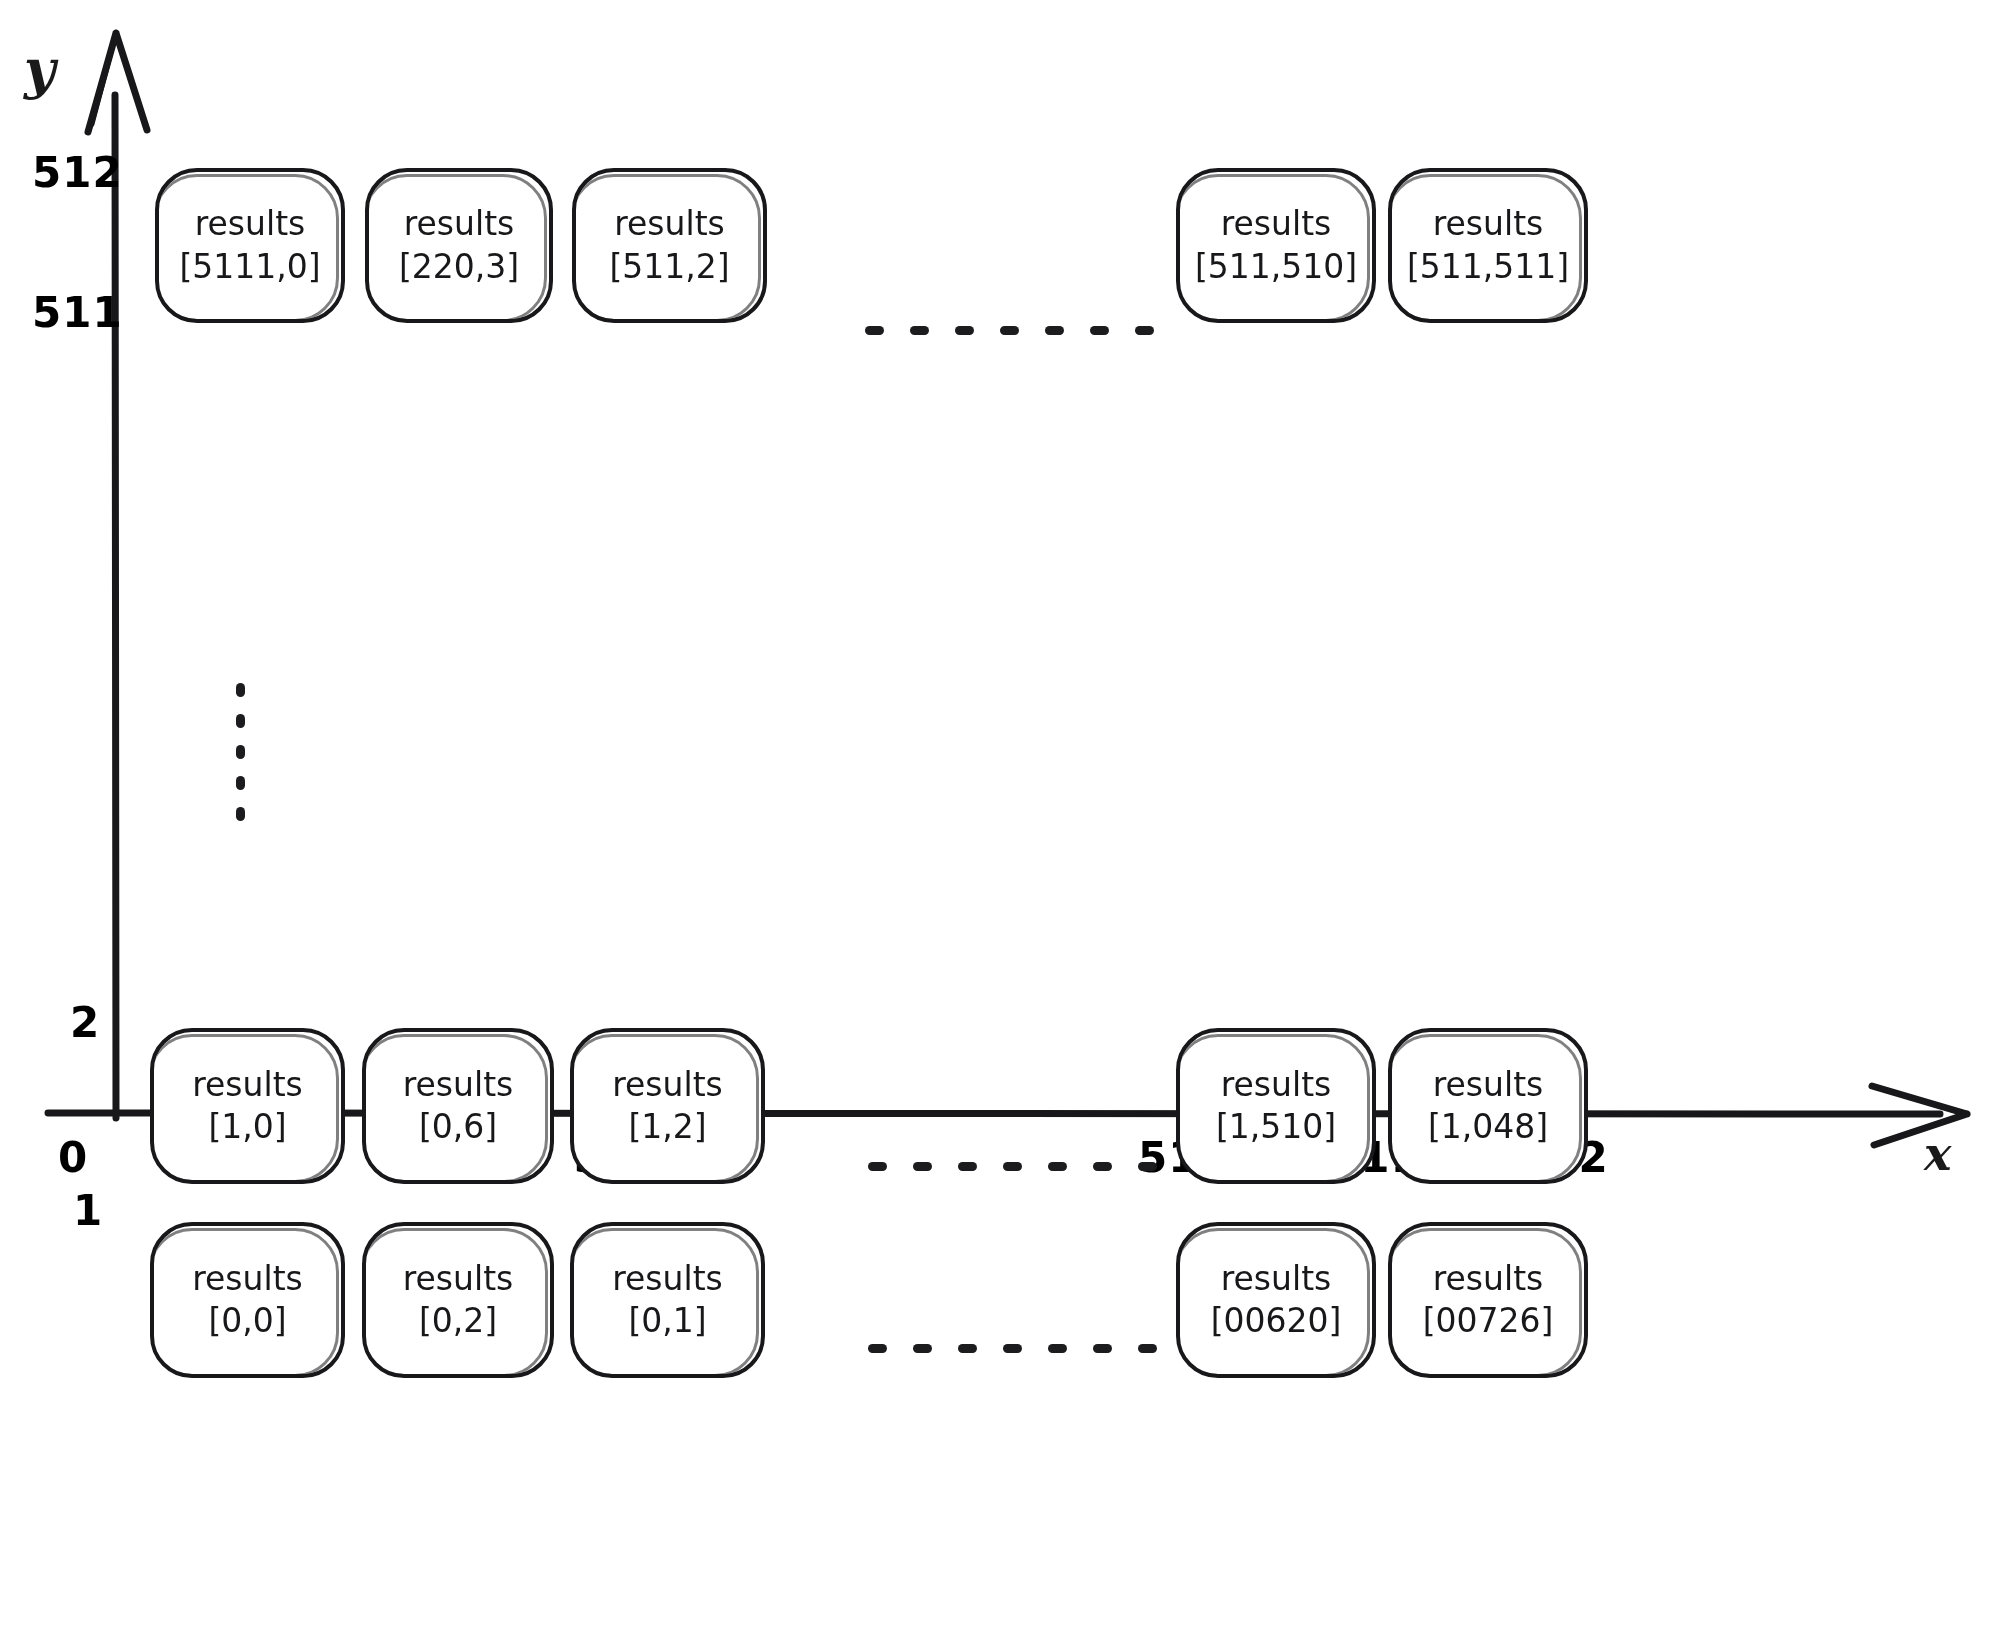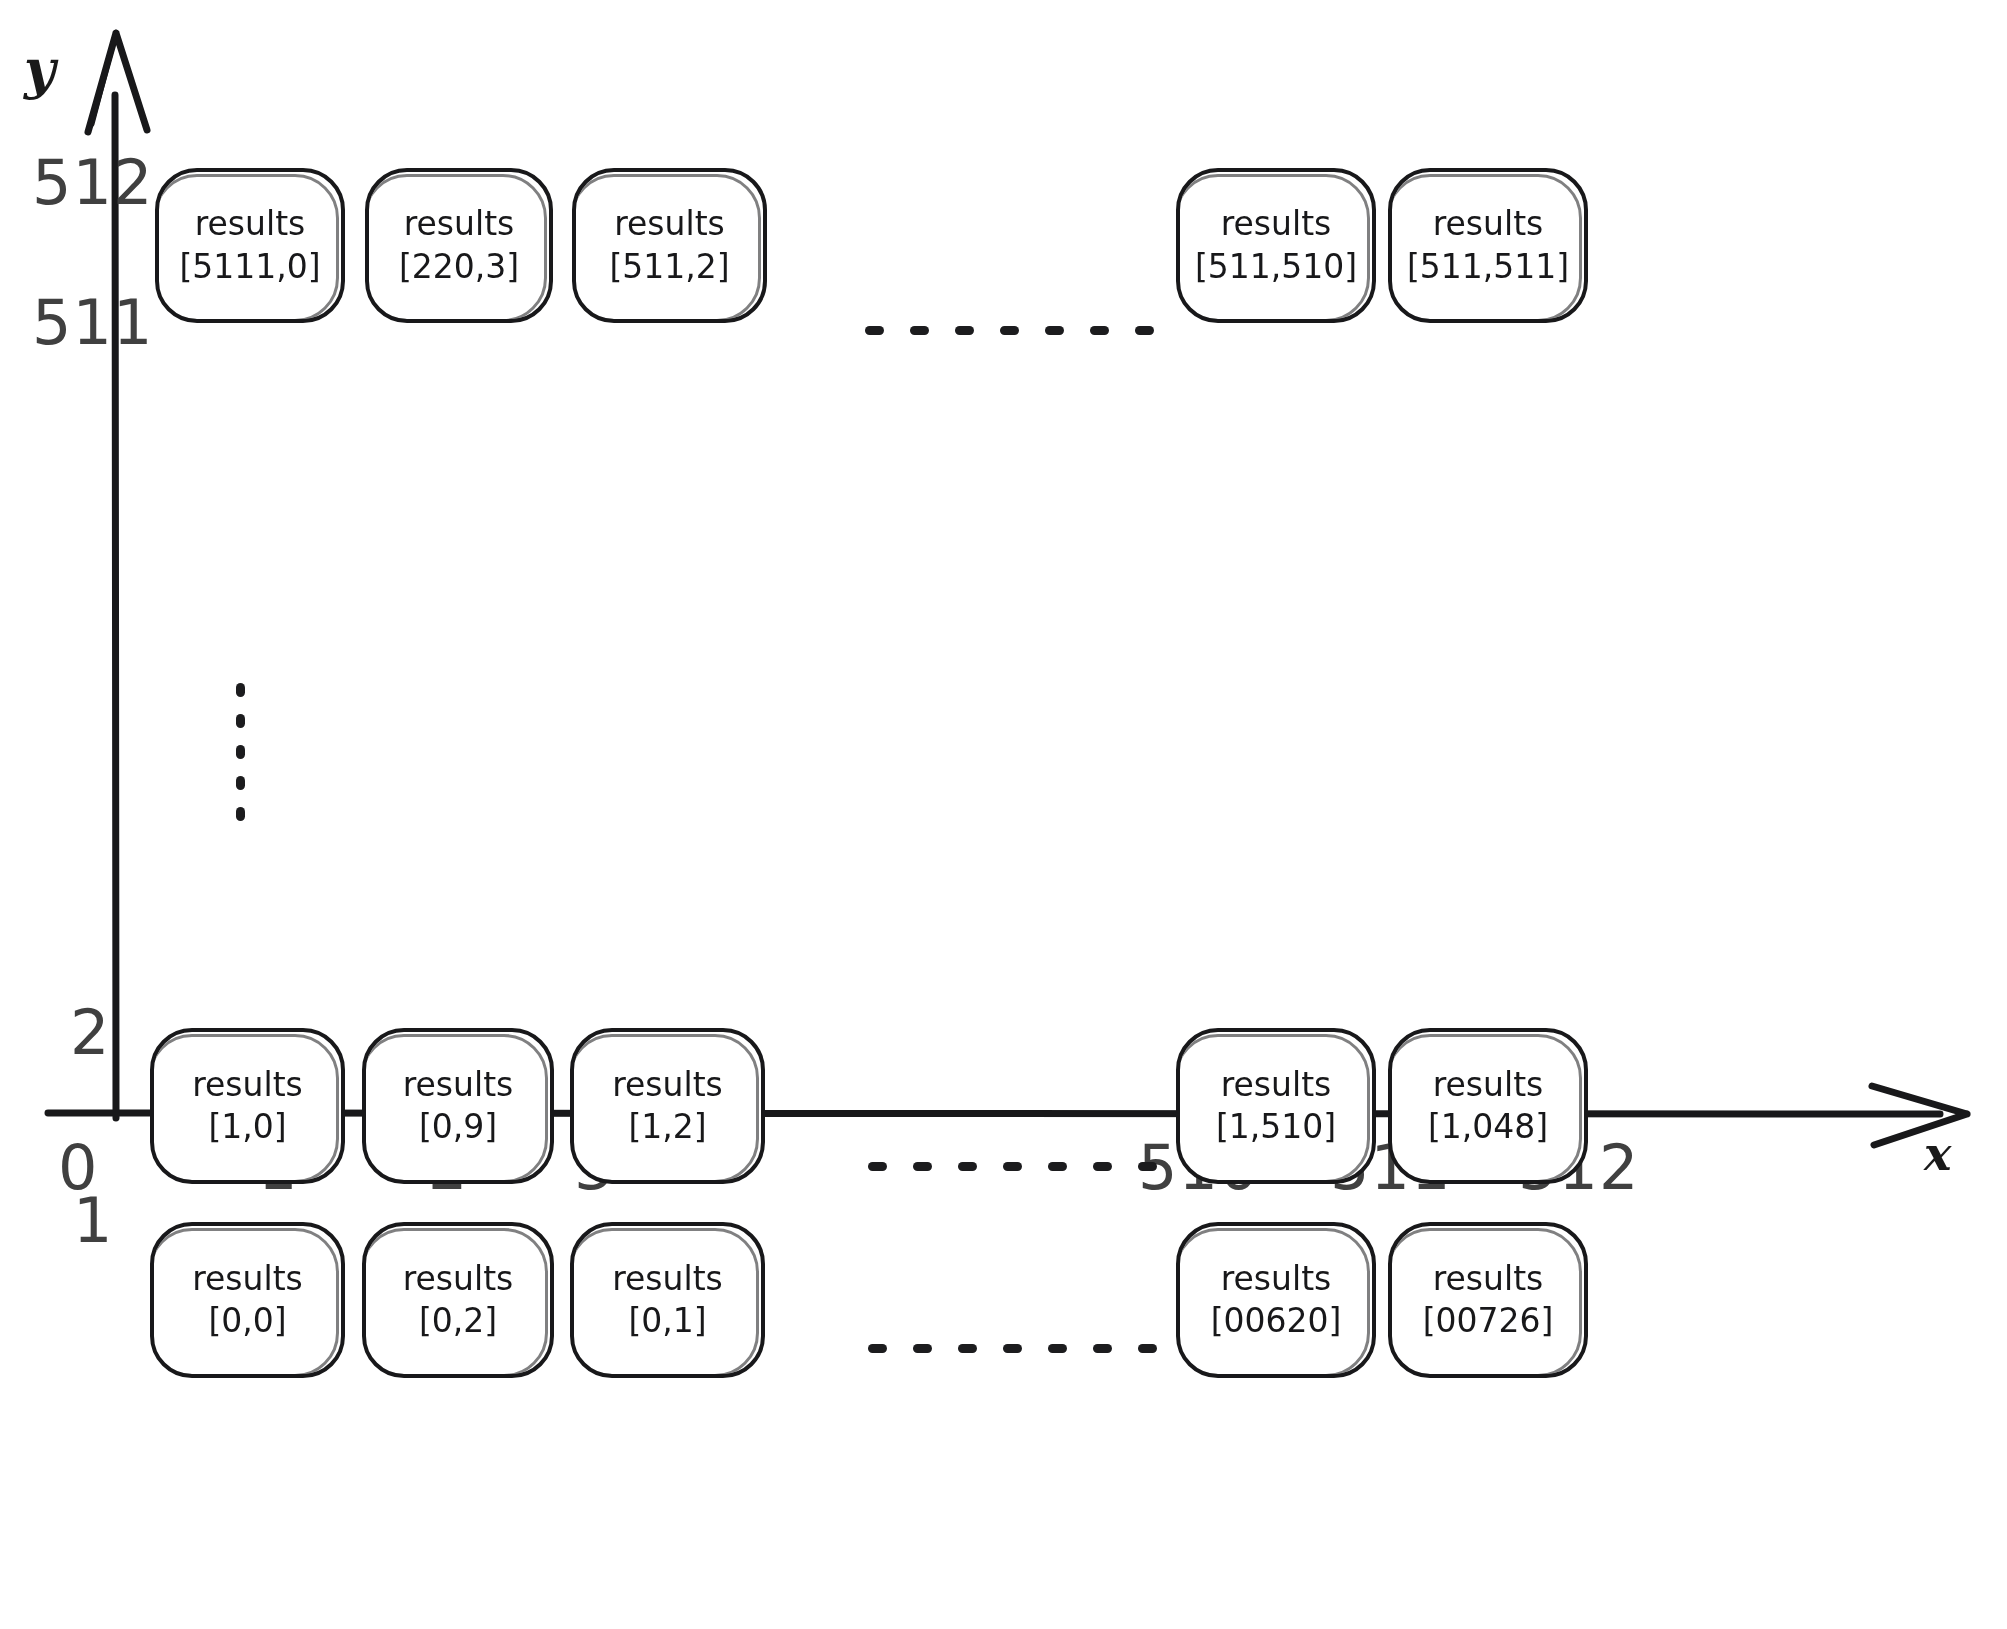--- a/index.html
+++ b/index.html
@@ -20,24 +20,24 @@
     left: 0;
     top: 0;
     width: 2007px;
     height: 1629px;
     pointer-events: none;
   }
 
   
   .axis-label {
     position: absolute;
-    color: #404040;
+    color: #000000;
     font-family: "DejaVu Sans", sans-serif;
-    font-weight: 400;
-    font-size: 62px;
+    font-weight: 700;
+    font-size: 42px;
     letter-spacing: 1px;
     white-space: nowrap;
     line-height: 1;
   }
   .axis-name {
     position: absolute;
     color: #1a1a1a;
     font-family: "DejaVu Serif", serif;
     font-style: italic;
     font-weight: 700;
@@ -181,21 +181,21 @@
     <span class="dot"></span>
     <span class="dot"></span>
   </div>
 
   <div class="cell" style="left:150px; top:1028px; width:195px; height:156px;">
     <span class="line1">results</span>
     <span class="line2">[1,0]</span>
   </div>
   <div class="cell" style="left:362px; top:1028px; width:192px; height:156px;">
     <span class="line1">results</span>
-    <span class="line2">[0,9]</span>
+    <span class="line2">[0,6]</span>
   </div>
   <div class="cell" style="left:570px; top:1028px; width:195px; height:156px;">
     <span class="line1">results</span>
     <span class="line2">[1,2]</span>
   </div>
 
   <div class="h-ellipsis" style="left:868px; top:1162px;">
     <span class="dash"></span>
     <span class="dash"></span>
     <span class="dash"></span>

